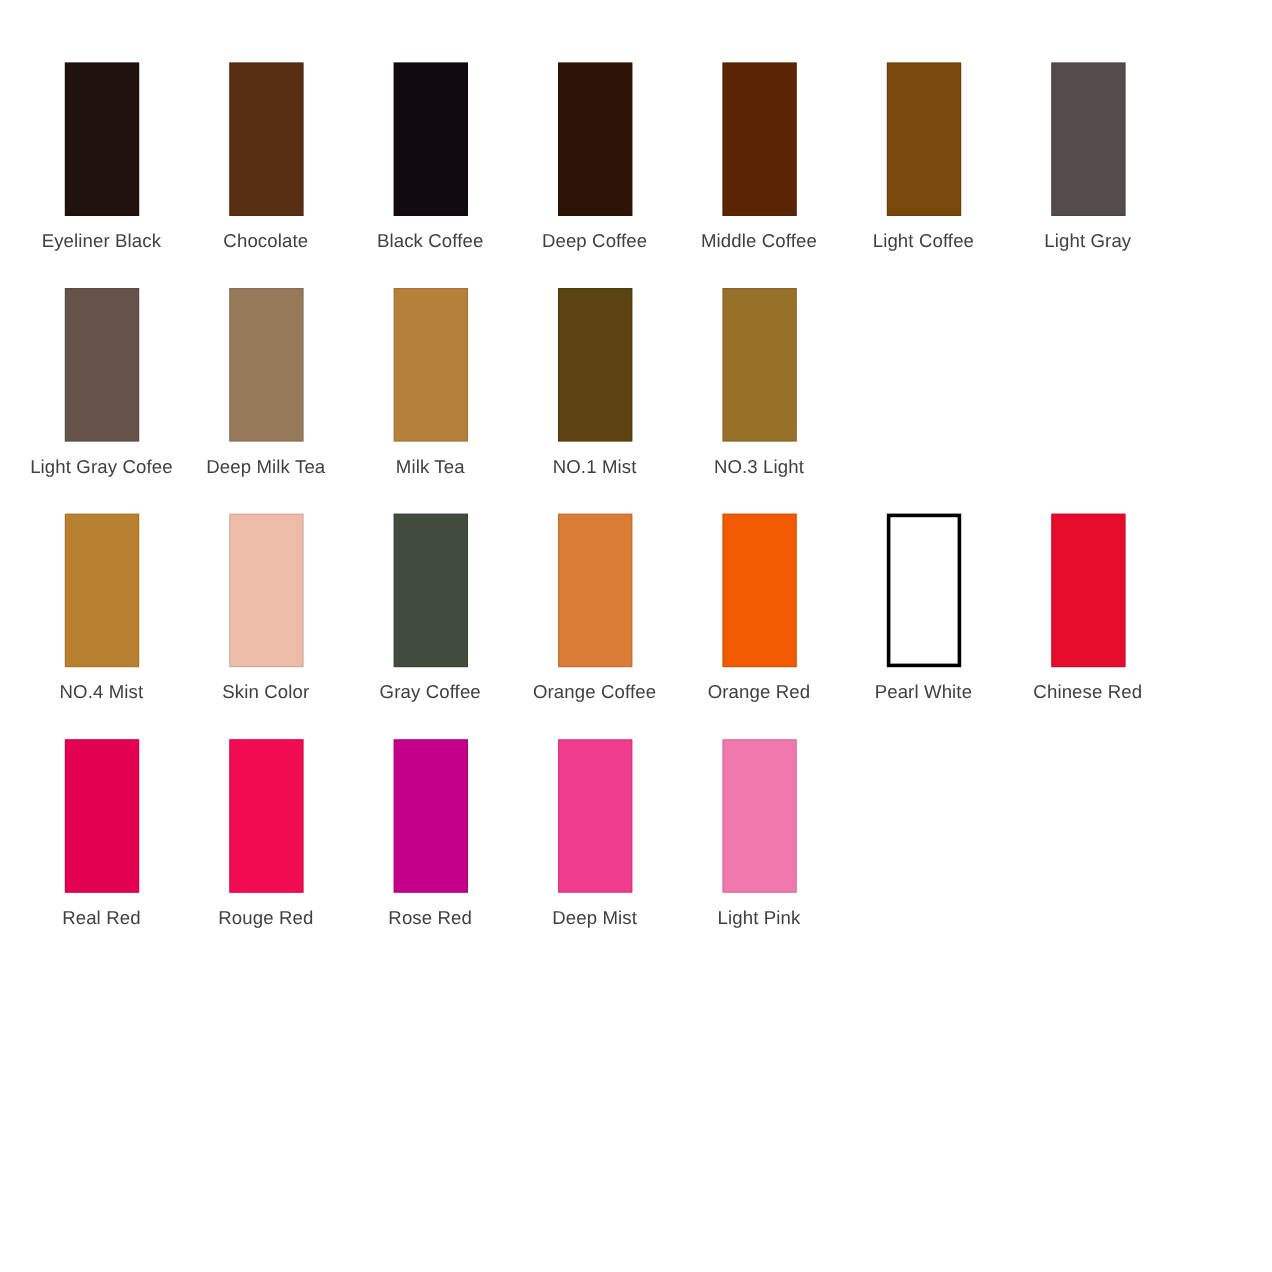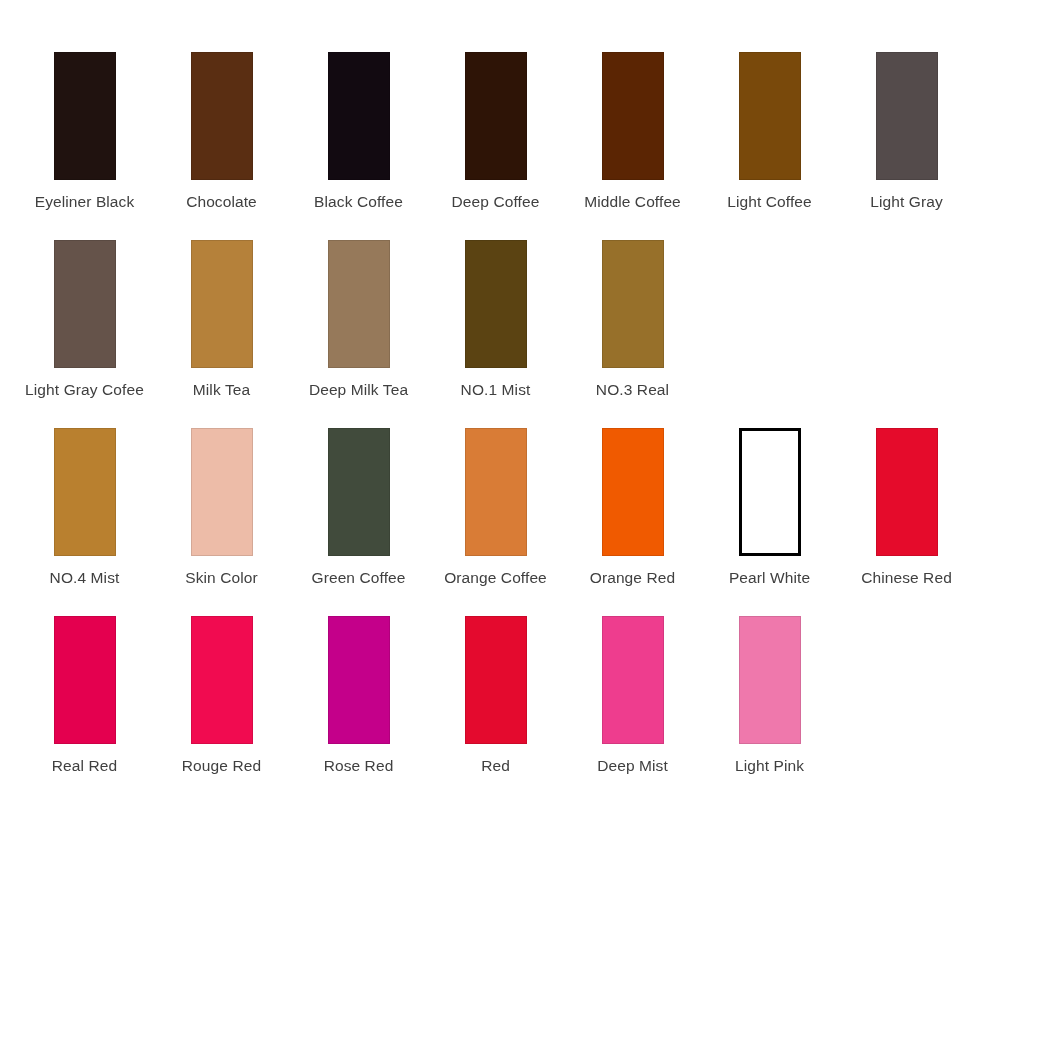--- a/index.html
+++ b/index.html
@@ -95,48 +95,48 @@
         <div class="swatch-chip" style="background-color: rgb(84, 75, 75);"></div>
         <div class="swatch-label">Light Gray</div>
       </div>
     </div>
     <div class="swatch-row">
       <div class="swatch-cell">
         <div class="swatch-chip" style="background-color: rgb(101, 83, 74);"></div>
         <div class="swatch-label">Light Gray Cofee</div>
       </div>
       <div class="swatch-cell">
+        <div class="swatch-chip" style="background-color: rgb(150, 121, 90);"></div>
+        <div class="swatch-label">Deep Milk Tea</div>
+      </div>
+      <div class="swatch-cell">
         <div class="swatch-chip" style="background-color: rgb(181, 129, 58);"></div>
         <div class="swatch-label">Milk Tea</div>
-      </div>
-      <div class="swatch-cell">
-        <div class="swatch-chip" style="background-color: rgb(150, 121, 90);"></div>
-        <div class="swatch-label">Deep Milk Tea</div>
       </div>
       <div class="swatch-cell">
         <div class="swatch-chip" style="background-color: rgb(91, 67, 18);"></div>
         <div class="swatch-label">NO.1 Mist</div>
       </div>
       <div class="swatch-cell">
         <div class="swatch-chip" style="background-color: rgb(151, 112, 42);"></div>
-        <div class="swatch-label">NO.3 Real</div>
+        <div class="swatch-label">NO.3 Light</div>
       </div>
     </div>
     <div class="swatch-row">
       <div class="swatch-cell">
         <div class="swatch-chip" style="background-color: rgb(185, 128, 47);"></div>
         <div class="swatch-label">NO.4 Mist</div>
       </div>
       <div class="swatch-cell">
         <div class="swatch-chip" style="background-color: rgb(237, 188, 168);"></div>
         <div class="swatch-label">Skin Color</div>
       </div>
       <div class="swatch-cell">
         <div class="swatch-chip" style="background-color: rgb(65, 75, 60);"></div>
-        <div class="swatch-label">Green Coffee</div>
+        <div class="swatch-label">Gray Coffee</div>
       </div>
       <div class="swatch-cell">
         <div class="swatch-chip" style="background-color: rgb(217, 124, 54);"></div>
         <div class="swatch-label">Orange Coffee</div>
       </div>
       <div class="swatch-cell">
         <div class="swatch-chip" style="background-color: rgb(240, 90, 0);"></div>
         <div class="swatch-label">Orange Red</div>
       </div>
       <div class="swatch-cell">
@@ -155,24 +155,20 @@
       </div>
       <div class="swatch-cell">
         <div class="swatch-chip" style="background-color: rgb(241, 11, 80);"></div>
         <div class="swatch-label">Rouge Red</div>
       </div>
       <div class="swatch-cell">
         <div class="swatch-chip" style="background-color: rgb(196, 0, 138);"></div>
         <div class="swatch-label">Rose Red</div>
       </div>
       <div class="swatch-cell">
-        <div class="swatch-chip" style="background-color: rgb(228, 10, 46);"></div>
-        <div class="swatch-label">Red</div>
-      </div>
-      <div class="swatch-cell">
         <div class="swatch-chip" style="background-color: rgb(238, 61, 142);"></div>
         <div class="swatch-label">Deep Mist</div>
       </div>
       <div class="swatch-cell">
         <div class="swatch-chip" style="background-color: rgb(239, 120, 172);"></div>
         <div class="swatch-label">Light Pink</div>
       </div>
     </div>
   </div>
 

